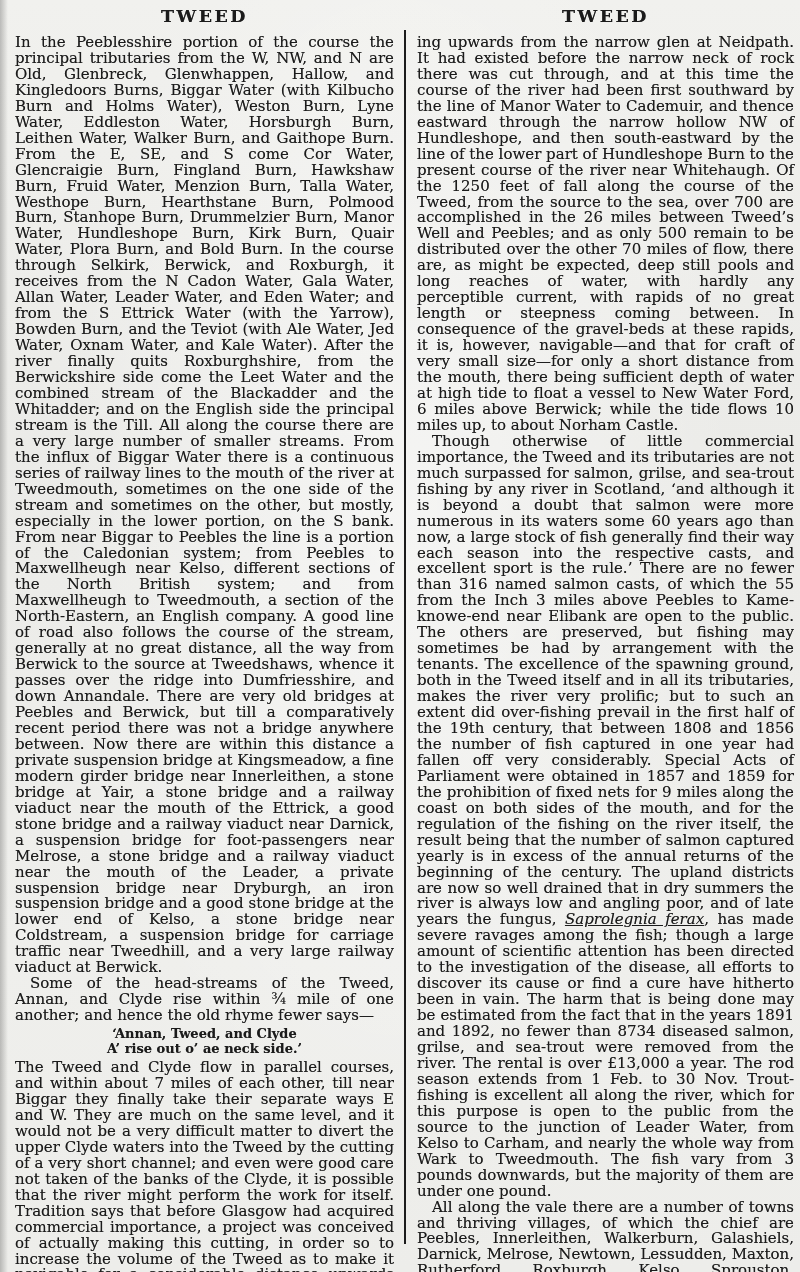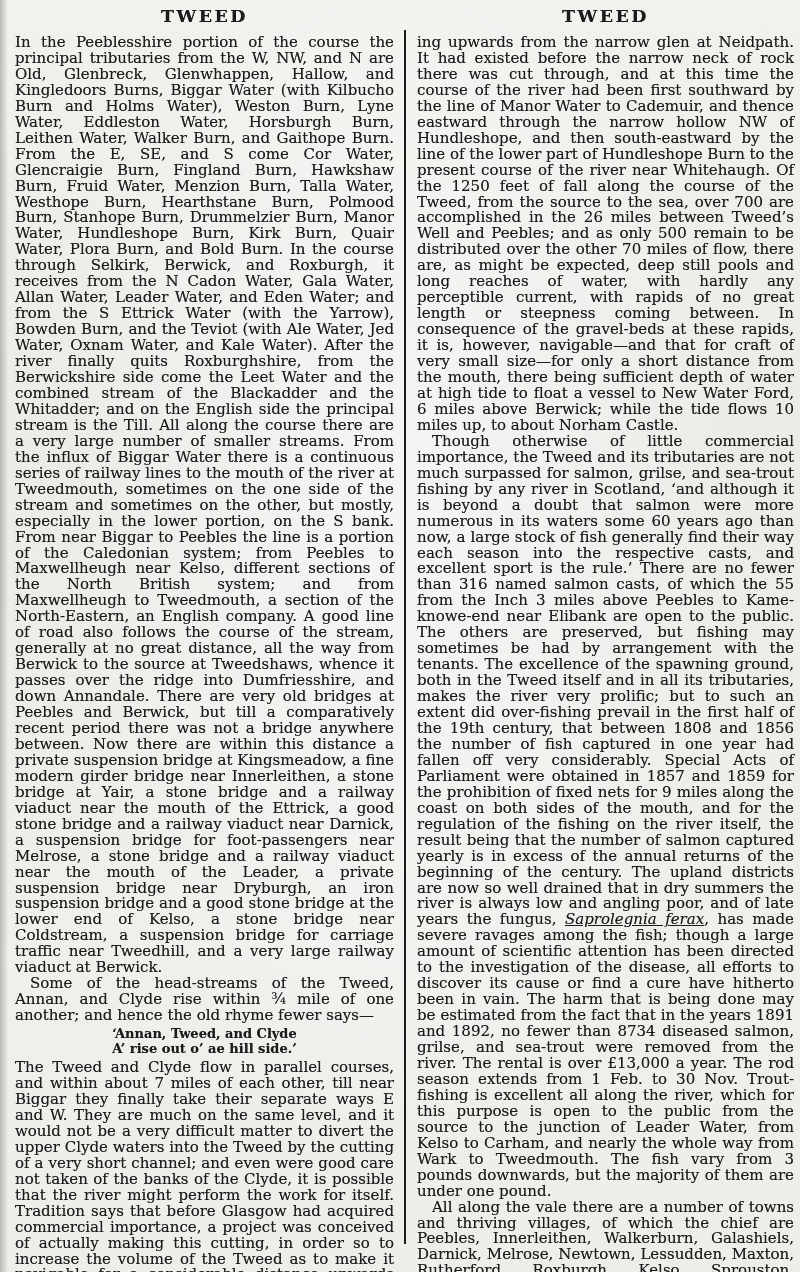--- a/index.html
+++ b/index.html
@@ -81,21 +81,21 @@
 
   <div class="col col-left">
     <div class="col-header">TWEED</div>
 
     <p class="para">In the Peeblesshire portion of the course the principal tributaries from the W, NW, and N are Old, Glenbreck, Glenwhappen, Hallow, and Kingledoors Burns, Biggar Water (with Kilbucho Burn and Holms Water), Weston Burn, Lyne Water, Eddleston Water, Horsburgh Burn, Leithen Water, Walker Burn, and Gaithope Burn. From the E, SE, and S come Cor Water, Glencraigie Burn, Fingland Burn, Hawkshaw Burn, Fruid Water, Menzion Burn, Talla Water, Westhope Burn, Hearthstane Burn, Polmood Burn, Stanhope Burn, Drummelzier Burn, Manor Water, Hundleshope Burn, Kirk Burn, Quair Water, Plora Burn, and Bold Burn. In the course through Selkirk, Berwick, and Roxburgh, it receives from the N Cadon Water, Gala Water, Allan Water, Leader Water, and Eden Water; and from the S Ettrick Water (with the Yarrow), Bowden Burn, and the Teviot (with Ale Water, Jed Water, Oxnam Water, and Kale Water). After the river finally quits Roxburghshire, from the Berwickshire side come the Leet Water and the combined stream of the Blackadder and the Whitadder; and on the English side the principal stream is the Till. All along the course there are a very large number of smaller streams. From the influx of Biggar Water there is a continuous series of railway lines to the mouth of the river at Tweedmouth, sometimes on the one side of the stream and sometimes on the other, but mostly, especially in the lower portion, on the S bank. From near Biggar to Peebles the line is a portion of the Caledonian system; from Peebles to Maxwellheugh near Kelso, different sections of the North British system; and from Maxwellheugh to Tweedmouth, a section of the North-Eastern, an English company. A good line of road also follows the course of the stream, generally at no great distance, all the way from Berwick to the source at Tweedshaws, whence it passes over the ridge into Dumfriesshire, and down Annandale. There are very old bridges at Peebles and Berwick, but till a comparatively recent period there was not a bridge anywhere between. Now there are within this distance a private suspension bridge at Kingsmeadow, a fine modern girder bridge near Innerleithen, a stone bridge at Yair, a stone bridge and a railway viaduct near the mouth of the Ettrick, a good stone bridge and a railway viaduct near Darnick, a suspension bridge for foot-passengers near Melrose, a stone bridge and a railway viaduct near the mouth of the Leader, a private suspension bridge near Dryburgh, an iron suspension bridge and a good stone bridge at the lower end of Kelso, a stone bridge near Coldstream, a suspension bridge for carriage traffic near Tweedhill, and a very large railway viaduct at Berwick.</p>
 
     <p class="para indent">Some of the head-streams of the Tweed, Annan, and Clyde rise within ¾ mile of one another; and hence the old rhyme fewer says—</p>
 
     <div class="verse">
       <div>‘Annan, Tweed, and Clyde</div>
-      <div>A’ rise out o’ ae hill side.’</div>
+      <div>A’ rise out o’ ae neck side.’</div>
     </div>
 
     <p class="para">The Tweed and Clyde flow in parallel courses, and within about 7 miles of each other, till near Biggar they finally take their separate ways E and W. They are much on the same level, and it would not be a very difficult matter to divert the upper Clyde waters into the Tweed by the cutting of a very short channel; and even were good care not taken of the banks of the Clyde, it is possible that the river might perform the work for itself. Tradition says that before Glasgow had acquired commercial importance, a project was conceived of actually making this cutting, in order so to increase the volume of the Tweed as to make it navigable for a considerable distance upwards from the mouth. Farther down, near Dolphinton, a small stream divides so as to send a portion of its waters to Medwin Water and so to the Clyde; while the other portion passes to Tarth Water, and so by Lyne Water to the Tweed. At some parts of the river’s own course there are reaches where lakes of considerable size seem to have at one time existed, and there are also traces of old courses, which were occupied probably in pre-glacial times. One well-marked example is above Neidpath Castle near Peebles, where there is the basin of an old lake extend-</p>
   </div>
 
   <div class="col col-right">
     <div class="col-header">TWEED</div>
 
     <p class="para">ing upwards from the narrow glen at Neidpath. It had existed before the narrow neck of rock there was cut through, and at this time the course of the river had been first southward by the line of Manor Water to Cademuir, and thence eastward through the narrow hollow NW of Hundleshope, and then south-eastward by the line of the lower part of Hundleshope Burn to the present course of the river near Whitehaugh. Of the 1250 feet of fall along the course of the Tweed, from the source to the sea, over 700 are accomplished in the 26 miles between Tweed’s Well and Peebles; and as only 500 remain to be distributed over the other 70 miles of flow, there are, as might be expected, deep still pools and long reaches of water, with hardly any perceptible current, with rapids of no great length or steepness coming between. In consequence of the gravel-beds at these rapids, it is, however, navigable—and that for craft of very small size—for only a short distance from the mouth, there being sufficient depth of water at high tide to float a vessel to New Water Ford, 6 miles above Berwick; while the tide flows 10 miles up, to about Norham Castle.</p>
 

